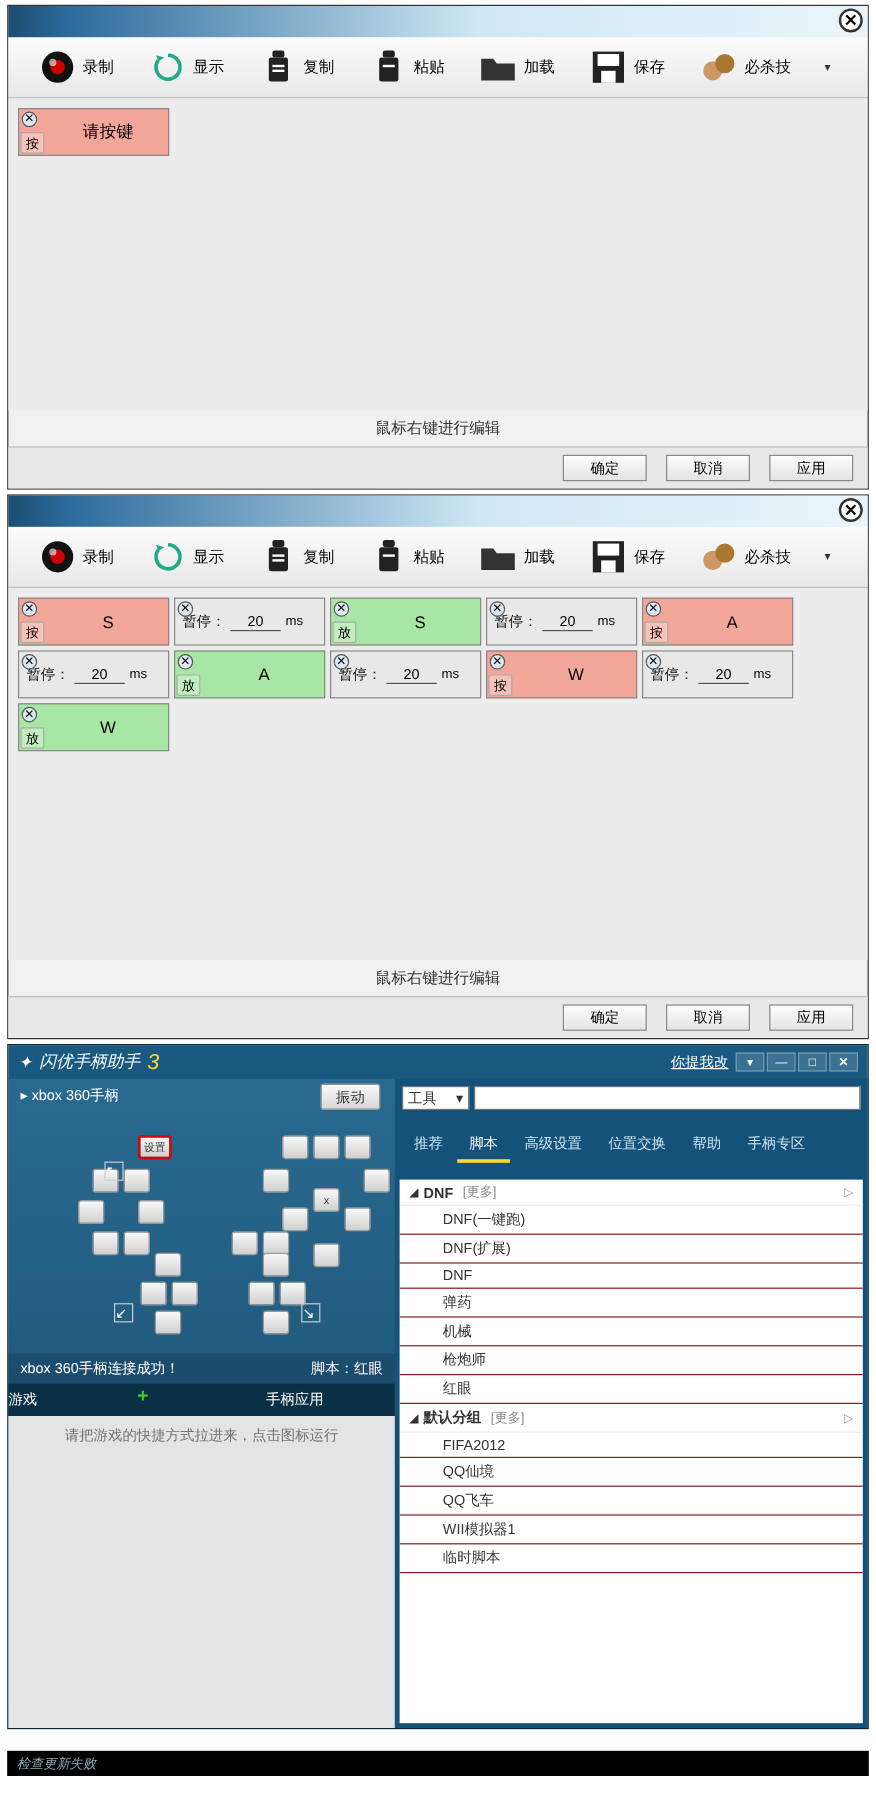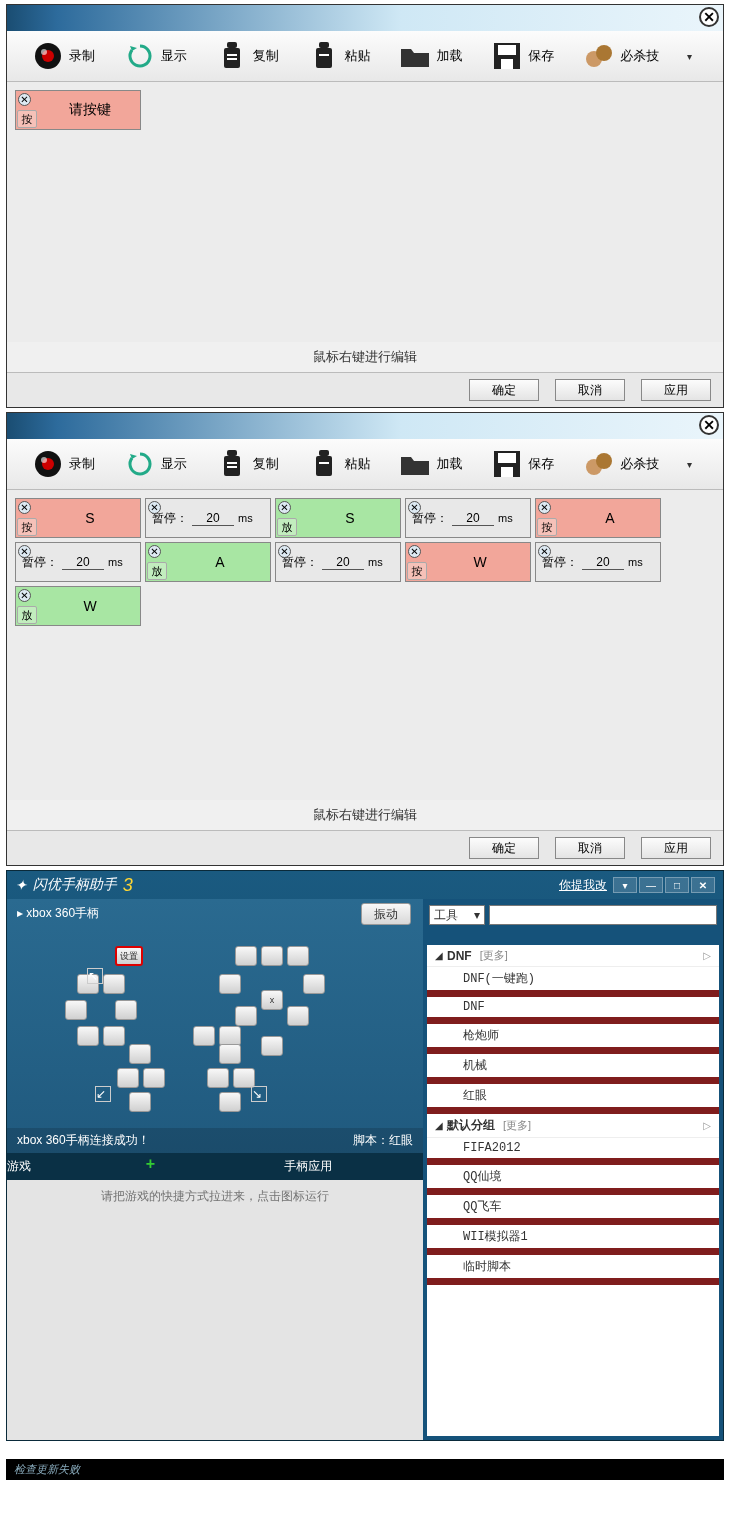--- a/index.html
+++ b/index.html
@@ -35,21 +35,21 @@
   
   .main-app { border: 1px solid #0a2a3a; margin: 4px 6px 0; background: linear-gradient(#1a5a80,#0d3a55); color: #fff; font-size: 12px; }
   .app-titlebar { display: flex; align-items: center; justify-content: space-between; padding: 4px 8px; height: 28px; }
   .app-title { display: flex; align-items: center; gap: 6px; font-style: italic; font-size: 14px; }
   .app-winbtns { display: flex; align-items: center; gap: 2px; }
   .win-btn { width: 24px; height: 16px; background: rgba(255,255,255,0.15); border: 1px solid rgba(255,255,255,0.3); font-size: 10px; display: flex; align-items: center; justify-content: center; cursor: pointer; }
   .win-btn.close-x { width: 24px; font-weight: bold; }
   .notice-link { font-size: 12px; text-decoration: underline; margin-right: 4px; cursor: pointer; margin-left: 25px; }
   
   .app-body { display: flex; }
-  .left-panel { width: 416px; background: linear-gradient(#2a6a90,#14476a); position: relative; }
+  .left-panel { width: 322px; background: linear-gradient(#2a6a90,#14476a); position: relative; }
   .device-label { padding: 6px 10px; font-size: 12px; }
   .vibrate-btn { position: absolute; right: 12px; top: 4px; width: 50px; height: 22px; background: linear-gradient(#f8f8f8,#d8d8d8); border: 1px solid #999; color: #333; font-size: 12px; cursor: pointer; border-radius: 3px; }
   .controller-map { height: 200px; position: relative; }
   .ctrl-btn { position: absolute; width: 22px; height: 20px; background: linear-gradient(#f8f8f8,#d0d0d0); border: 1px solid #999; border-radius: 3px; font-size: 9px; color: #333; display: flex; align-items: center; justify-content: center; }
   .ctrl-btn.highlight { border: 2px solid #d00; }
   .ctrl-stick { position: absolute; width: 16px; height: 16px; border: 1px solid #ccc; }
   .status-row { display: flex; justify-content: space-between; padding: 4px 10px; font-size: 12px; background: rgba(0,0,0,0.15); }
   .left-tabs { display: flex; background: #0a3045; }
   .left-tab { flex: 1; padding: 5px 0; font-size: 12px; cursor: pointer; }
   .left-tab.add { color: #3c3; font-size: 16px; font-weight: bold; line-height: 12px; }
@@ -61,21 +61,21 @@
   .search-box { flex: 1; height: 20px; background: #fff; border: 1px solid #777; }
   .nav-tabs { display: flex; gap: 2px; padding: 0 6px; }
   .nav-tab { padding: 4px 10px; font-size: 12px; cursor: pointer; color: #cde3ef; }
   .nav-tab.active { border-bottom: 3px solid #ffd633; color: #fff; }
   .tree-panel { background: #fff; color: #333; flex: 1; margin: 4px; overflow: auto; font-size: 12px; }
   .tree-group { display: flex; align-items: center; padding: 3px 8px; border-bottom: 1px solid #eee; cursor: pointer; }
   .tree-arrow { width: 12px; font-size: 10px; }
   .tree-grp-label { font-weight: bold; margin-right: 8px; }
   .tree-more { color: #888; font-size: 11px; }
   .tree-expand { margin-left: auto; font-size: 10px; color: #999; }
-  .tree-item { padding: 3px 8px 3px 36px; border-bottom: 7px solid #7f1d1d; cursor: pointer; font-family: Liberation Mono, monospace; }
+  .tree-item { padding: 3px 8px 3px 36px; border-bottom: 1px solid #7f1d1d; cursor: pointer; }
   
   .statusbar { background: #000000; color: #8ab; font-size: 11px; padding: 3px 8px; margin: 18px 6px; font-style: italic; }
 </style>
 </head>
 <body>
 
 <div class="dialog">
   <div class="titlebar">
     <div class="close-btn">✕</div>
   </div>
@@ -375,31 +375,41 @@
       <div class="left-drop">请把游戏的快捷方式拉进来，点击图标运行</div>
     </div>
     <div class="right-panel">
       <div class="tools-bar">
         <div class="tools-combo">
             <span>工具</span>
             <span>▾</span>
           </div>
         <input class="search-box" style="">
       </div>
+      <div class="nav-tabs" id="navtabs">
+          <div class="nav-tab">推荐</div>
+          <div class="nav-tab active">脚本</div>
+          <div class="nav-tab">高级设置</div>
+          <div class="nav-tab">位置交换</div>
+          <div class="nav-tab">帮助</div>
+          <div class="nav-tab">手柄专区</div>
+        </div>
       <div class="tree-panel" id="tree">
           <div class="tree-group">
             <span class="tree-arrow">◢</span>
             <span class="tree-grp-label">DNF</span>
             <span class="tree-more">[更多]</span>
             <span class="tree-expand">▷</span>
           </div>
           <div class="tree-item">DNF(一键跑)</div>
+          <div class="tree-item">DNF(扩展)</div>
           <div class="tree-item">DNF</div>
+          <div class="tree-item">弹药</div>
+          <div class="tree-item">机械</div>
           <div class="tree-item">枪炮师</div>
-          <div class="tree-item">机械</div>
           <div class="tree-item">红眼</div>
           <div class="tree-group">
             <span class="tree-arrow">◢</span>
             <span class="tree-grp-label">默认分组</span>
             <span class="tree-more">[更多]</span>
             <span class="tree-expand">▷</span>
           </div>
           <div class="tree-item">FIFA2012</div>
           <div class="tree-item">QQ仙境</div>
           <div class="tree-item">QQ飞车</div>

